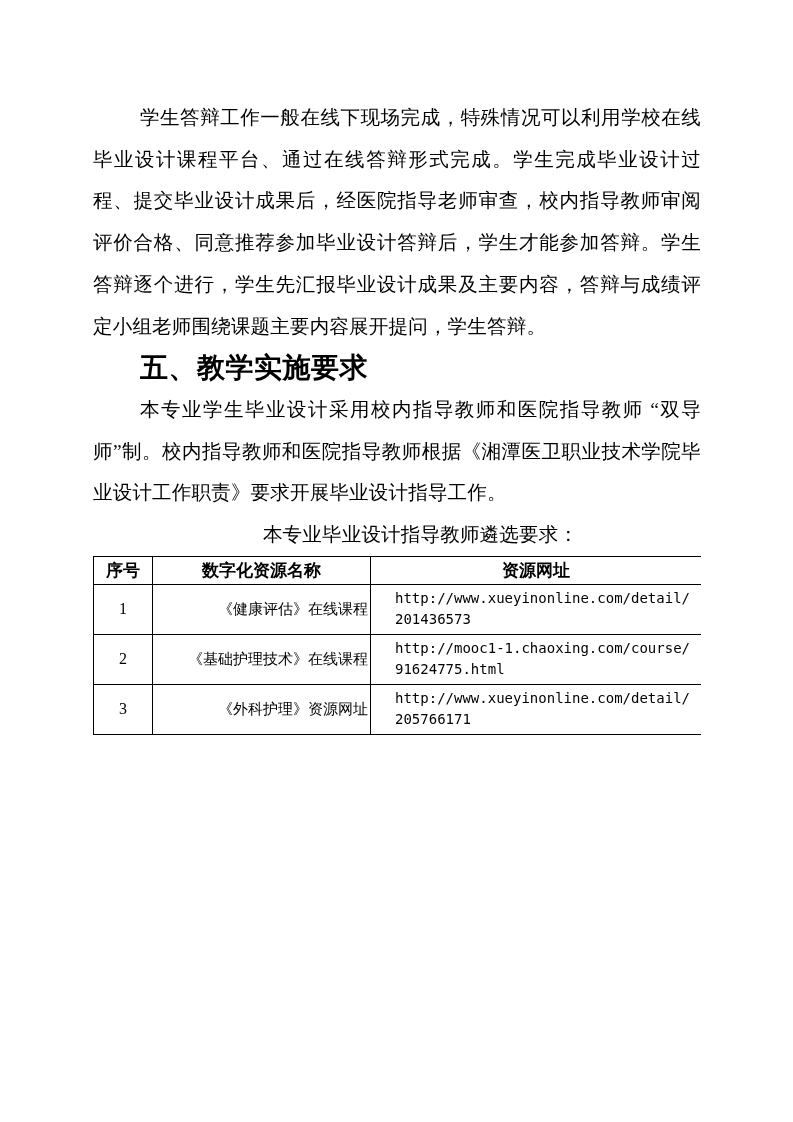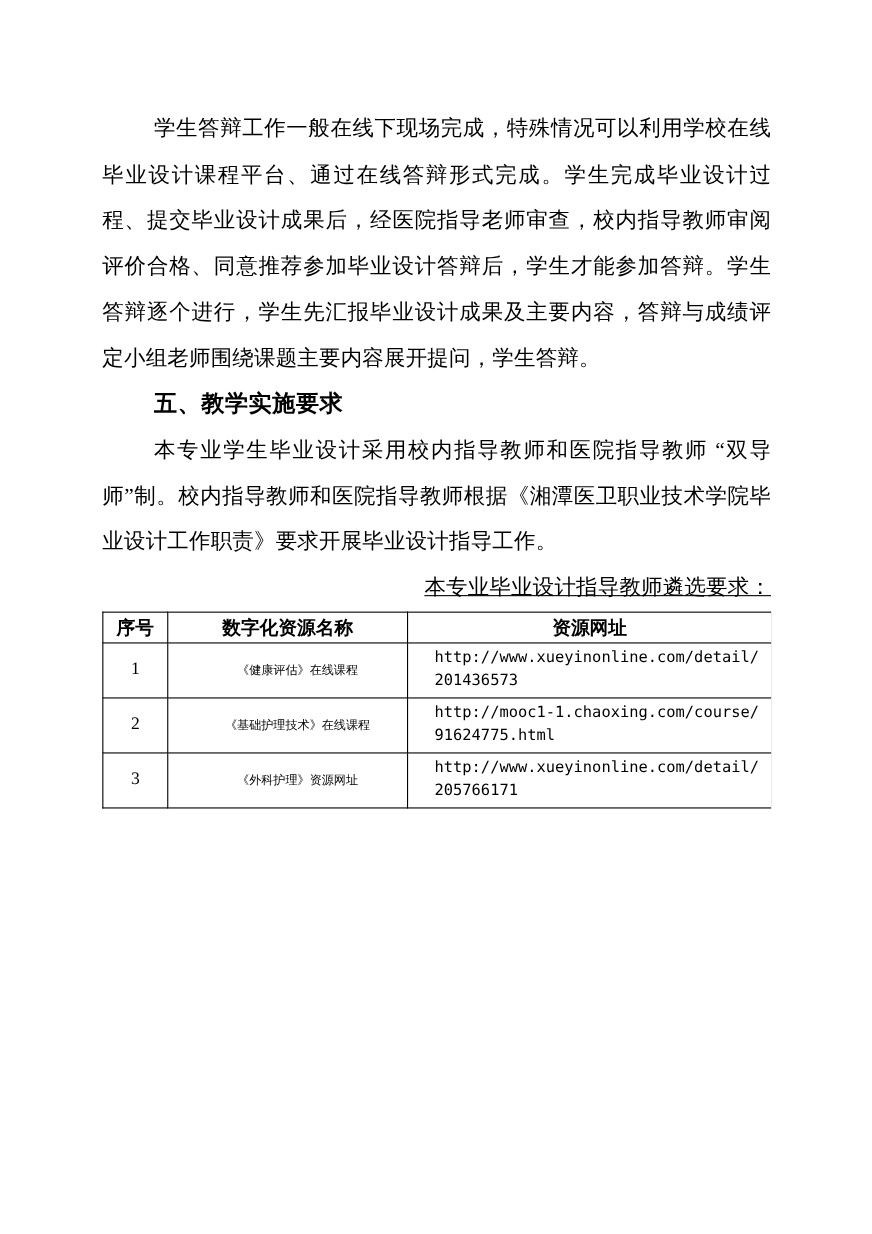--- a/index.html
+++ b/index.html
@@ -24,27 +24,26 @@
   }
   .body-par {
     margin: 0;
     font-size: 19.5px;
     line-height: 41.7px;
     text-align: justify;
     text-indent: 47px;
     letter-spacing: 0.2px;
   }
   .single-line {
-    text-align: right;
-    text-decoration: underline;
+    text-align: center;
   }
   .section-heading {
     margin: 0;
     padding-left: 47px;
-    font-size: 21px;
+    font-size: 28px;
     font-weight: bold;
     line-height: 41.7px;
     font-family: "Liberation Sans", sans-serif;
     letter-spacing: 0.5px;
   }
   .sub-heading {
     margin: 0;
     padding-left: 47px;
     font-size: 19.5px;
     line-height: 41.7px;
@@ -67,22 +66,22 @@
     height: 27px;
     padding: 0 2px;
     margin-top: 44px;
   }
   td.col-no {
     text-align: center;
     font-size: 16px;
     height: 47px;
   }
   td.col-name {
-    font-size: 11px;
-    text-align: center;
+    font-size: 15px;
+    text-align: right;
     padding-left: 20px;
     padding-right: 2px;
   }
   td.col-url {
     font-family: "DejaVu Sans Mono", "Liberation Mono", monospace;
     font-size: 14px;
     line-height: 21px;
     text-align: left;
     padding-left: 24px;
     padding-right: 3px;

